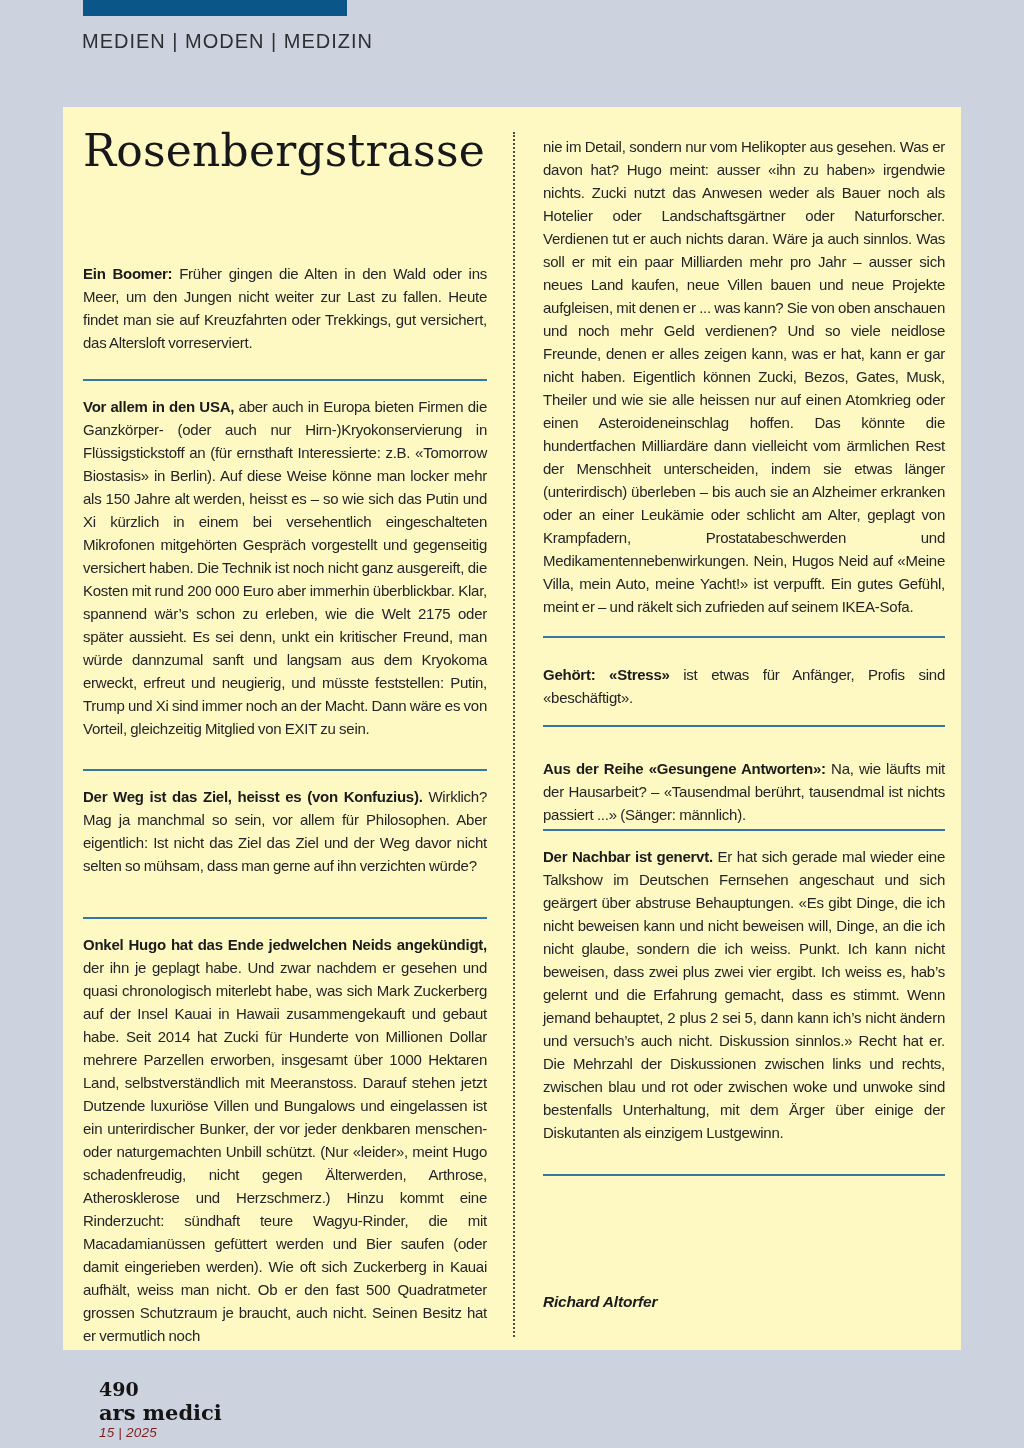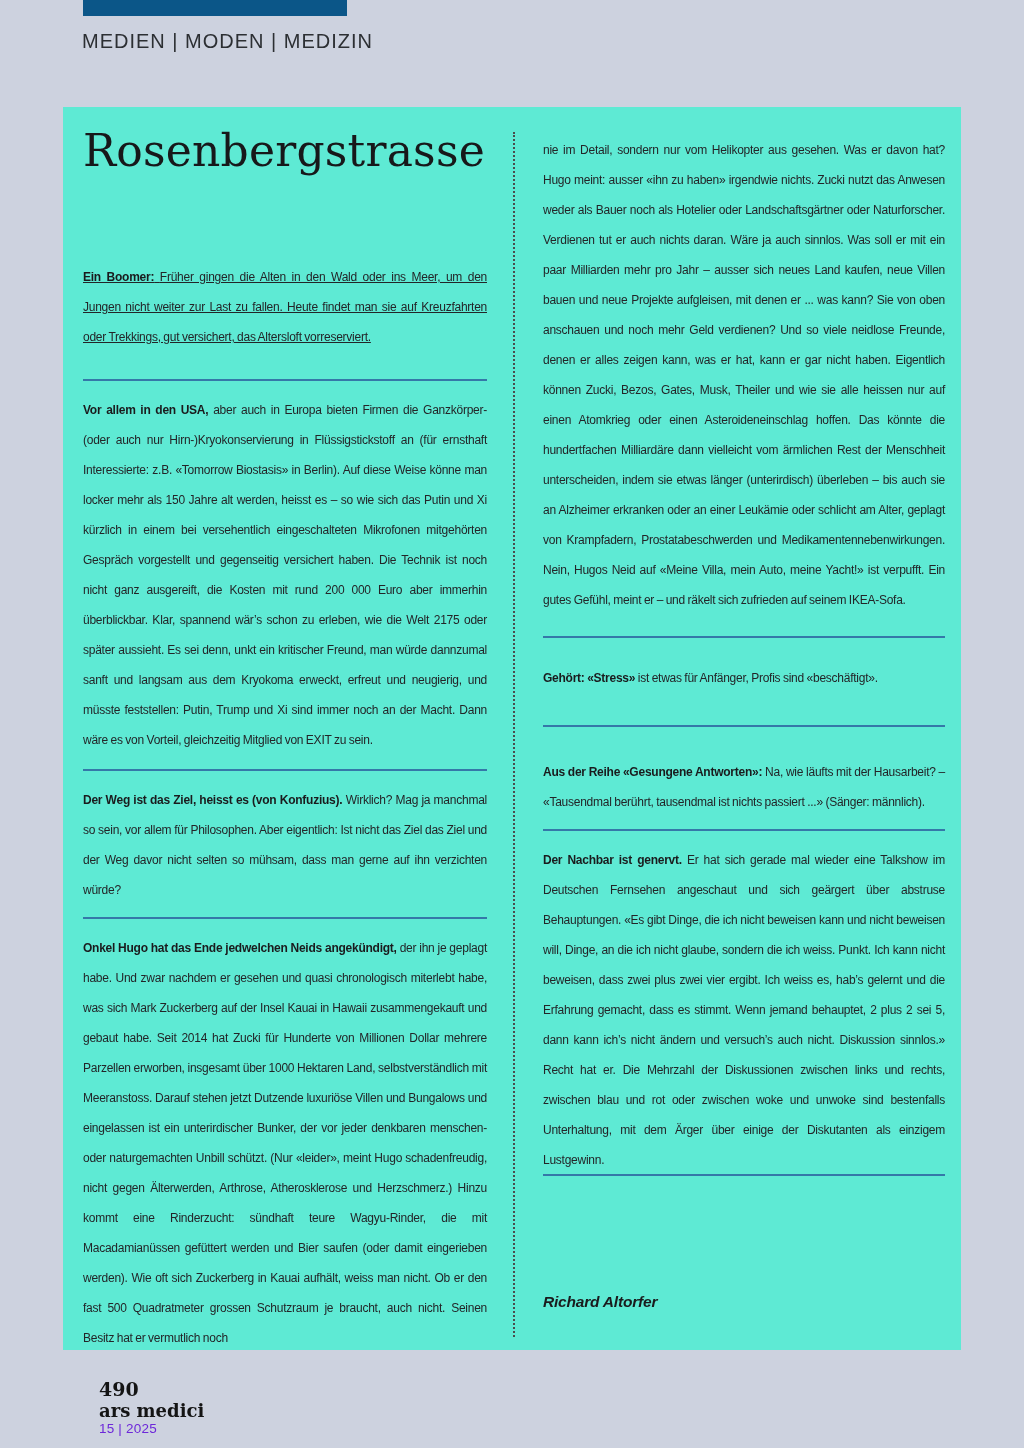--- a/index.html
+++ b/index.html
@@ -27,43 +27,43 @@
     font-size: 20px;
     letter-spacing: 1px;
     color: #2c2f33;
     white-space: nowrap;
   }
 
   .sheet {
     position: absolute;
     left: 63px; top: 107px;
     width: 898px; height: 1243px;
-    background: #5eead4;
+    background: #fef9c3;
     overflow: hidden;
   }
 
   .article-title {
     position: absolute;
     left: 20px; top: 18px;
     font-family: "DejaVu Serif", serif;
     font-size: 44px;
     font-weight: 400;
     color: #17181a;
     letter-spacing: 0.2px;
   }
 
   .col { position: absolute; }
   .col-left  { left: 20px;  width: 404px; }
   .col-right { left: 480px; width: 402px; }
 
   .section {
     position: absolute;
     width: 100%;
-    font-size: 12px;
-    line-height: 30px;
+    font-size: 15px;
+    line-height: 23px;
     letter-spacing: -0.25px;
     word-spacing: -0.5px;
     color: #232528;
     text-align: justify;
     hyphens: auto;
   }
   .section b { font-weight: 700; color: #1a1b1d; }
 
   .rule {
     position: absolute;
@@ -106,33 +106,34 @@
   }
   .footer .page-number {
     font-family: "DejaVu Serif", serif;
     font-weight: 700;
     font-size: 19px;
     color: #141414;
   }
   .footer .journal {
     font-family: "DejaVu Serif", serif;
     font-weight: 700;
-    font-size: 18px;
+    font-size: 21px;
     color: #141414;
     margin-left: 16px;
   }
   .footer .issue {
     font-size: 13.5px;
-    color: #6d28d9;
+    color: #7f1d1d;
     margin-left: 9px;
     letter-spacing: 0.2px;
+    font-style: italic;
   }
 
   
-  #l-s1 { top: 155px; text-decoration: underline; }
+  #l-s1 { top: 155px; }
   #l-r1 { top: 272px; }
   #l-s2 { top: 288px; }
   #l-r2 { top: 662px; }
   #l-s3 { top: 678px; }
   #l-r3 { top: 810px; }
   #l-s4 { top: 826px; }
 
   #r-s1 { top: 28px; }
   #r-r1 { top: 529px; }
   #r-s2 { top: 556px; }

